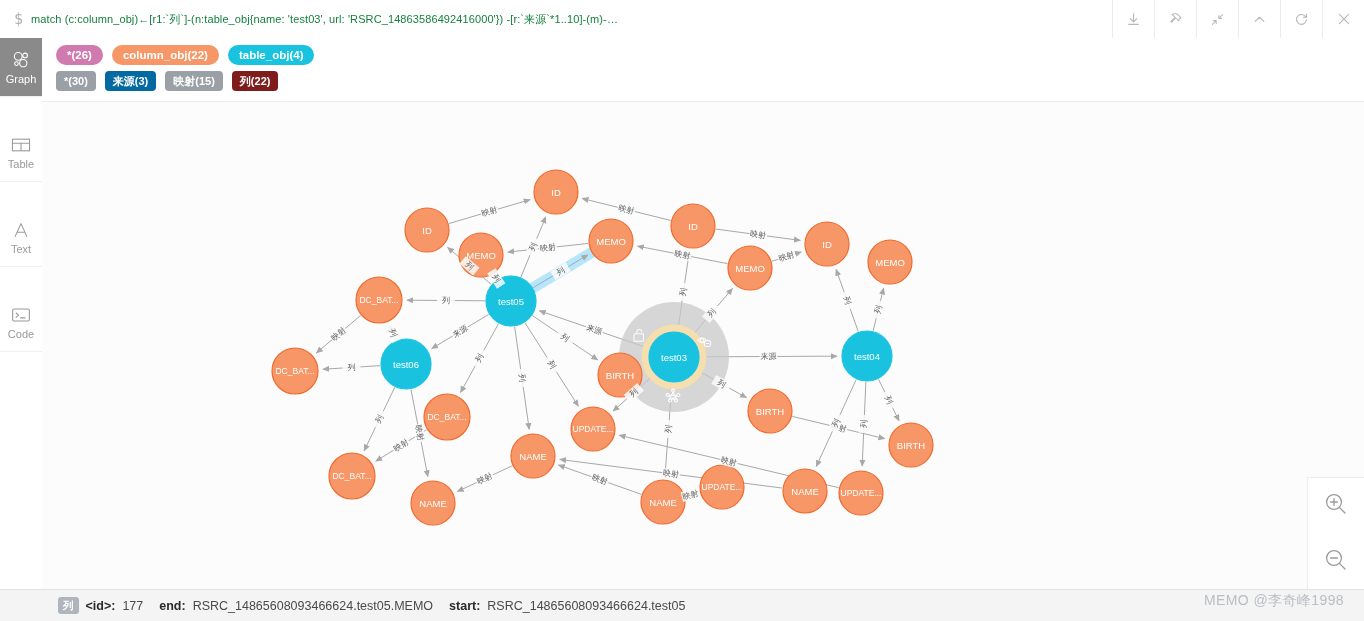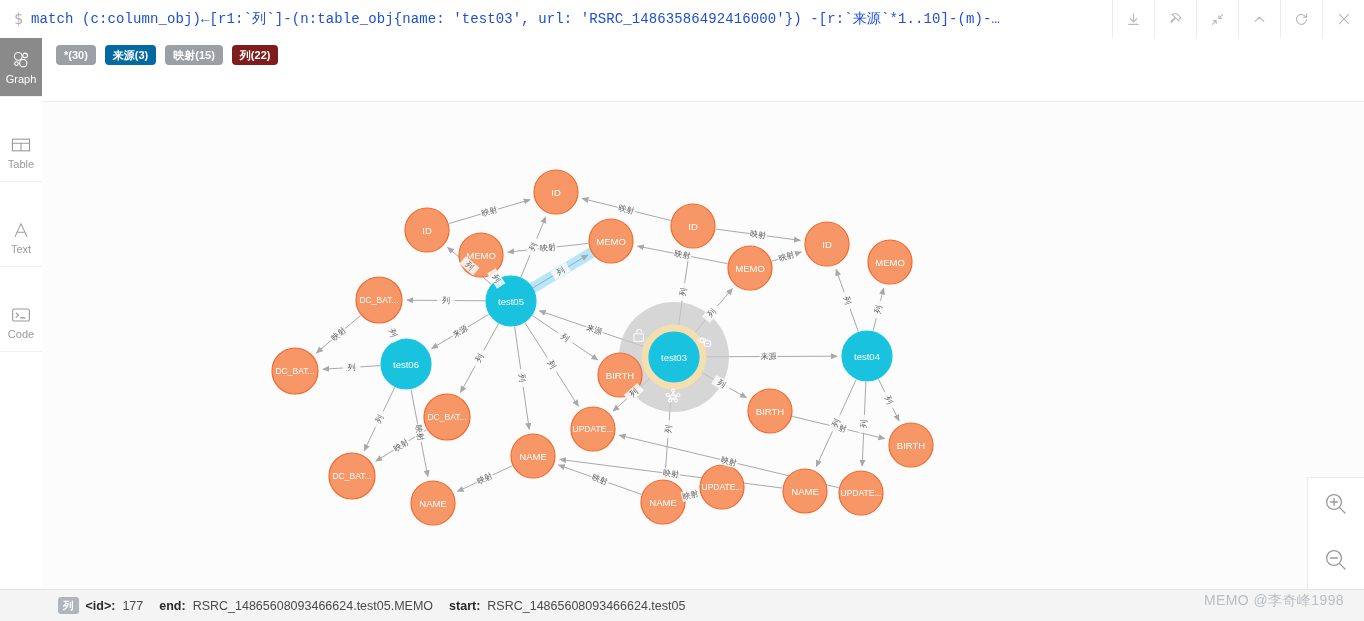--- a/index.html
+++ b/index.html
@@ -18,21 +18,21 @@
   }
   #query-wrap{
     flex:1;height:38px;display:flex;align-items:center;
     padding-left:14px;overflow:hidden;white-space:nowrap;
   }
   #query-prompt{
     color:#b0b0b0;font-family:"DejaVu Sans Mono", monospace;font-size:15px;
     margin-right:8px;
   }
   #query-text{
-    color:#1d4ed8;font-family:Liberation Mono, monospace;font-size:14px;
+    color:#15803d;font-family:Liberation Sans, sans-serif;font-size:11px;
     letter-spacing:.1px;white-space:nowrap;overflow:hidden;text-overflow:clip;
   }
   .tb-btn{
     width:41px;height:38px;flex:0 0 41px;
     display:flex;align-items:center;justify-content:center;
     border-left:1px solid #ececec;
     color:#b9b9b9;cursor:pointer;background:#fff;
   }
   .tb-btn svg{display:block;}
 
@@ -210,20 +210,25 @@
           <rect x="1.8" y="2.4" width="18.4" height="13.2" rx="1.6" fill="none" stroke="currentColor" stroke-width="1.2"></rect>
           <path d="M5.6 6.8 8.4 9.2 5.6 11.6M10.4 12.2h5" fill="none" stroke="currentColor" stroke-width="1.2" stroke-linecap="round" stroke-linejoin="round"></path>
         </svg>
     </span>
     <span class="ri-lab">Code</span>
   </div>
   <div class="rail-filler"></div>
 </div>
 
 <div id="chips">
+  <div class="chip-row">
+    <span class="chip" style="background: rgb(208, 122, 176);">*(26)</span>
+    <span class="chip" style="background: rgb(247, 151, 103);">column_obj(22)</span>
+    <span class="chip" style="background: rgb(25, 195, 224);">table_obj(4)</span>
+  </div>
   <div class="chip-row">
     <span class="chip sm" style="background: rgb(154, 160, 166);">*(30)</span>
     <span class="chip sm" style="background: #0369a1;">来源(3)</span>
     <span class="chip sm" style="background: rgb(154, 160, 166);">映射(15)</span>
     <span class="chip sm" style="background: #7f1d1d;">列(22)</span>
   </div>
 </div>
 
 <div id="canvas">
   <svg id="graph-svg" width="1322" height="487">

